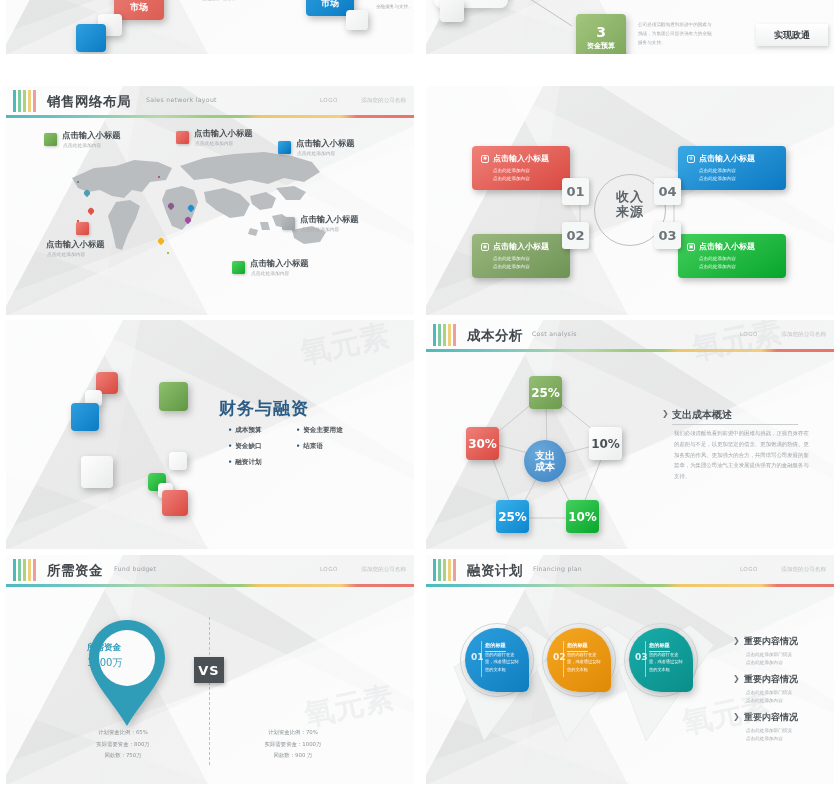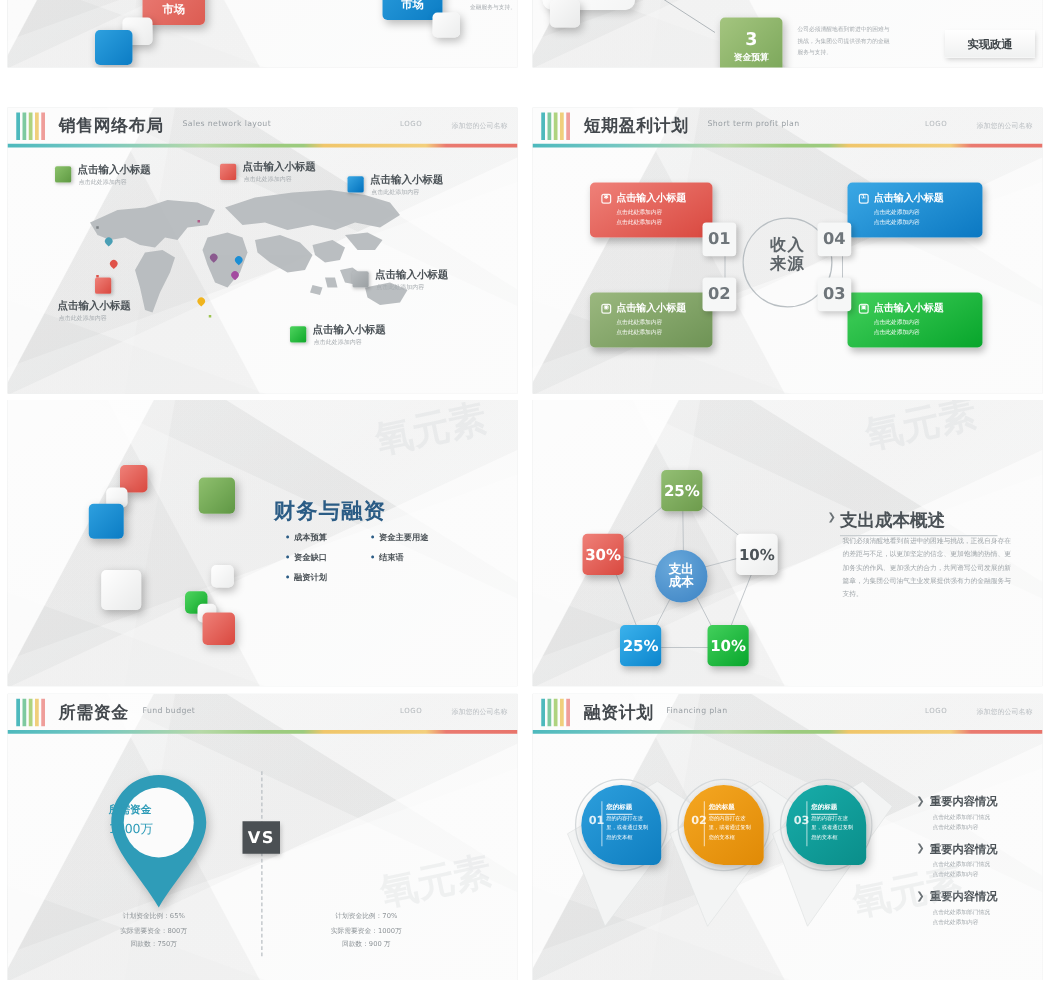--- a/index.html
+++ b/index.html
@@ -116,21 +116,21 @@
     box-shadow:2px 3px 6px rgba(0,0,0,.25);
   }
   .hub {
     position:absolute; width:42px;height:42px;border-radius:50%;
     background:radial-gradient(circle at 35% 30%,#6aa9db,#3c83c4);
     color:#fff;font-size:10px;font-weight:bold;line-height:1.15;
     display:flex;align-items:center;justify-content:center;text-align:center;
     box-shadow:2px 3px 7px rgba(0,0,0,.2);
   }
   .arrow-h { font-size:8px;color:#6b7276; }
-  .body-head { position:absolute; font-size:14px;font-weight:bold;color:#4b5257;
+  .body-head { position:absolute; font-size:10px;font-weight:bold;color:#4b5257;
                border-bottom:.8px solid #c9ced1; padding-bottom:2px;}
   .body-p { position:absolute; font-size:5.4px; line-height:2.0; color:#9fa5a9; }
   .vs {
     position:absolute;width:30px;height:26px;background:#4b5054;color:#fff;
     display:flex;align-items:center;justify-content:center;font-size:13px;font-weight:bold;
     letter-spacing:1px; box-shadow:1px 2px 4px rgba(0,0,0,.25);
   }
   .dash { position:absolute; border-left:1px dashed #b9bfc3; }
   .stat { position:absolute; font-size:5.4px; color:#8d9397; text-align:center; width:180px; }
   .stat div { margin-bottom:4.5px; }
@@ -317,34 +317,20 @@
           <span class="sm-title" style="display:block">点击输入小标题</span>
           <span class="sm-sub" style="display:block;margin-top:1px;margin-left:1px;">点击此处添加内容</span>
         </span>
       </div>
     </div>
   </div>
 
   <div class="slide" style="left:426px;top:86px;width:408px;height:229px;">
     <div class="poly"></div>
     <div class="slide-body">
-      <div class="hdr">
-        <div class="hdr-bars">
-          <i style="background:#4db9bd"></i>
-            <i style="background:#7ec9a0"></i>
-          <i style="background:#aed37f"></i>
-            <i style="background:#f0cf7c"></i>
-            <i style="background:#ef9e9a"></i>
-        </div>
-        <div class="hdr-title">短期盈利计划</div>
-        <div class="hdr-sub" style="left:140px;">Short term profit plan</div>
-        <div class="hdr-logo">LOGO</div>
-        <div class="hdr-co">添加您的公司名称</div>
-        <div class="hdr-rule"></div>
-      </div>
 
       <div class="ring" style="left:168px;top:88px;width:72px;height:72px;"></div>
       <div class="ringlabel" style="left:168px;top:104px;width:72px;">
         <span style="display:block">收入</span>
         <span style="display:block">来源</span>
       </div>
       <svg style="position:absolute;left:146px;top:96px;width:110px;height:60px;">
         <line x1="8" y1="18" x2="8" y2="48" stroke="#b9bfc3" stroke-width=".7"></line>
         <line x1="102" y1="18" x2="102" y2="48" stroke="#b9bfc3" stroke-width=".7"></line>
       </svg>
@@ -411,20 +397,34 @@
       <div class="sec-li" style="left:222px;top:138px;">融资计划</div>
       <div class="sec-li" style="left:290px;top:106px;">资金主要用途</div>
       <div class="sec-li" style="left:290px;top:122px;">结束语</div>
       <div class="wm" style="right:14px;top:8px;bottom:auto;">氧元素</div>
     </div>
   </div>
 
   <div class="slide" style="left:426px;top:320px;width:408px;height:229px;">
     <div class="poly"></div>
     <div class="slide-body">
+      <div class="hdr">
+        <div class="hdr-bars">
+          <i style="background:#4db9bd"></i>
+            <i style="background:#7ec9a0"></i>
+          <i style="background:#aed37f"></i>
+            <i style="background:#f0cf7c"></i>
+            <i style="background:#ef9e9a"></i>
+        </div>
+        <div class="hdr-title">成本分析</div>
+        <div class="hdr-sub" style="left:106px;">Cost analysis</div>
+        <div class="hdr-logo">LOGO</div>
+        <div class="hdr-co">添加您的公司名称</div>
+        <div class="hdr-rule"></div>
+      </div>
 
       <svg style="position:absolute;left:30px;top:50px;width:180px;height:160px;">
         <g stroke="#b9bfc3" stroke-width=".7" fill="none">
           <path d="M90,22 L30,72 L60,148 L122,148 L152,72 Z"></path>
           <line x1="90" y1="22" x2="91" y2="88"></line>
             <line x1="30" y1="72" x2="91" y2="88"></line>
           <line x1="152" y1="72" x2="91" y2="88"></line>
             <line x1="60" y1="148" x2="91" y2="88"></line>
           <line x1="122" y1="148" x2="91" y2="88"></line>
         </g>

